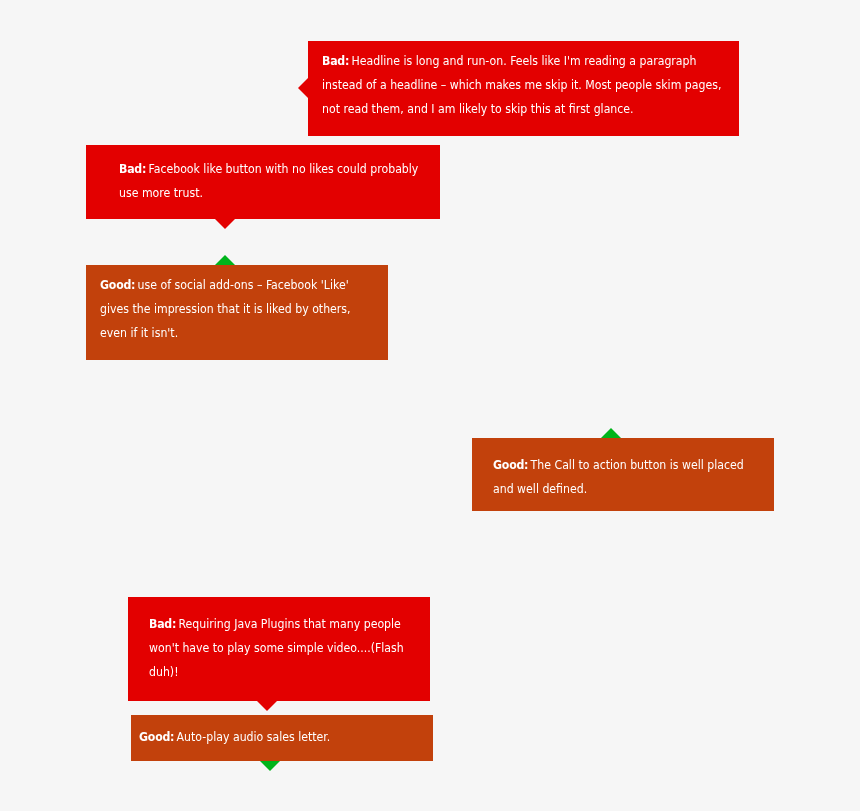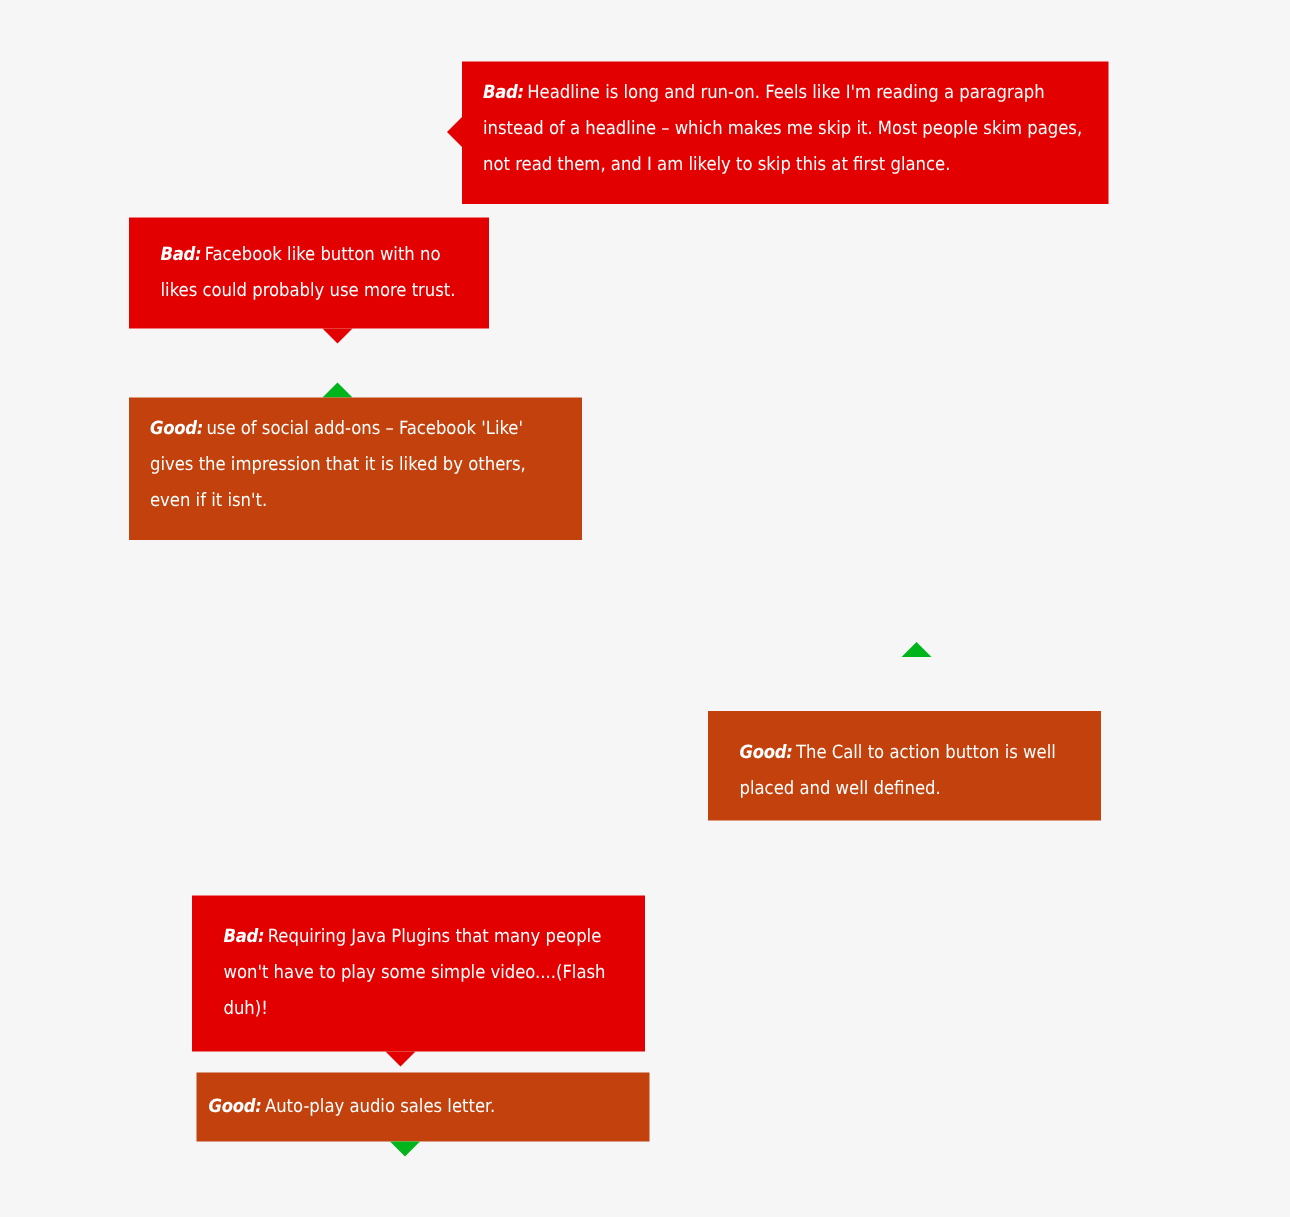--- a/index.html
+++ b/index.html
@@ -18,28 +18,28 @@
   .callout{
     position:absolute;box-sizing:border-box;color:#ffffff;
     font-size:12.2px;line-height:24px;letter-spacing:0;
     white-space:normal;word-spacing:0;
     font-stretch:condensed;
     overflow:hidden;
     filter:opacity(1);
   }
   .callout.bad{background:#e30000;}
   .callout.good{background:#c2410c;}
-  .callout .lbl{font-weight:bold;letter-spacing:-0.2px;margin-right:-1.2px;font-style:italic;}
+  .callout .lbl{font-weight:bold;letter-spacing:-0.2px;margin-right:-1.2px;}
   .tail{position:absolute;width:0;height:0;}
 
   
   #c0{left:308px;top:41px;width:431px;height:95px;padding:8px 15px 0 14px;}
-  #c1{left:86px;top:145px;width:240px;height:74px;padding:12px 14px 0 21px;}
+  #c1{left:86px;top:145px;width:354px;height:74px;padding:12px 14px 0 33px;}
   #c2{left:86px;top:265px;width:302px;height:95px;padding:8px 14px 0 14px;}
-  #c3{left:472px;top:438px;width:262px;height:73px;padding:15px 14px 0 21px;margin-top:36px;}
+  #c3{left:472px;top:438px;width:302px;height:73px;padding:15px 14px 0 21px;}
   #c4{left:128px;top:597px;width:302px;height:104px;padding:15px 8px 0 21px;}
   #c5{left:131px;top:715px;width:302px;height:46px;padding:10px 14px 0 8px;}
 
   
   #t0{left:298px;top:77.5px;
       border-top:10.5px solid transparent;border-bottom:10.5px solid transparent;
       border-right:10px solid #e30000;}
   #t1{left:214.5px;top:219px;
       border-left:10.5px solid transparent;border-right:10.5px solid transparent;
       border-top:10px solid #e30000;}

